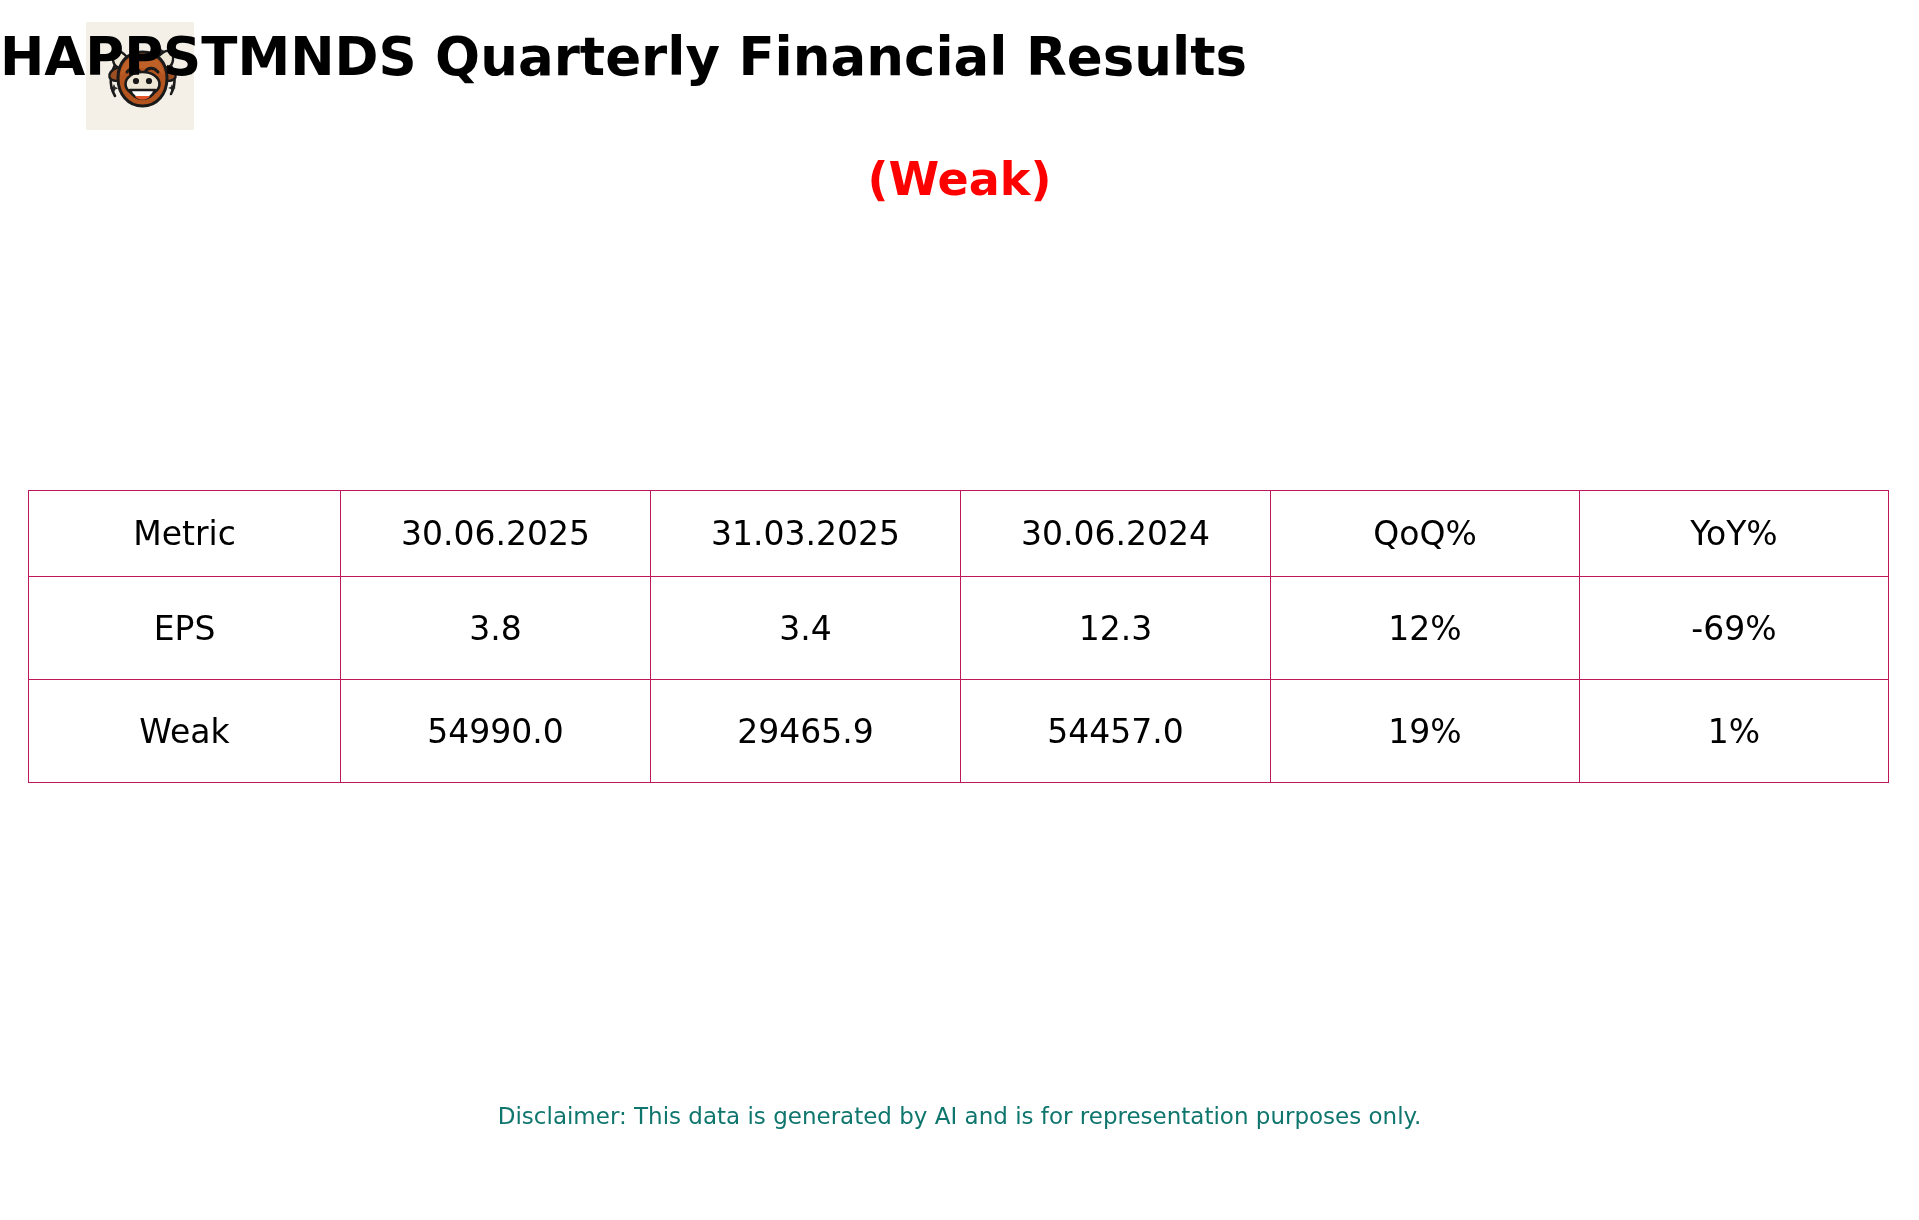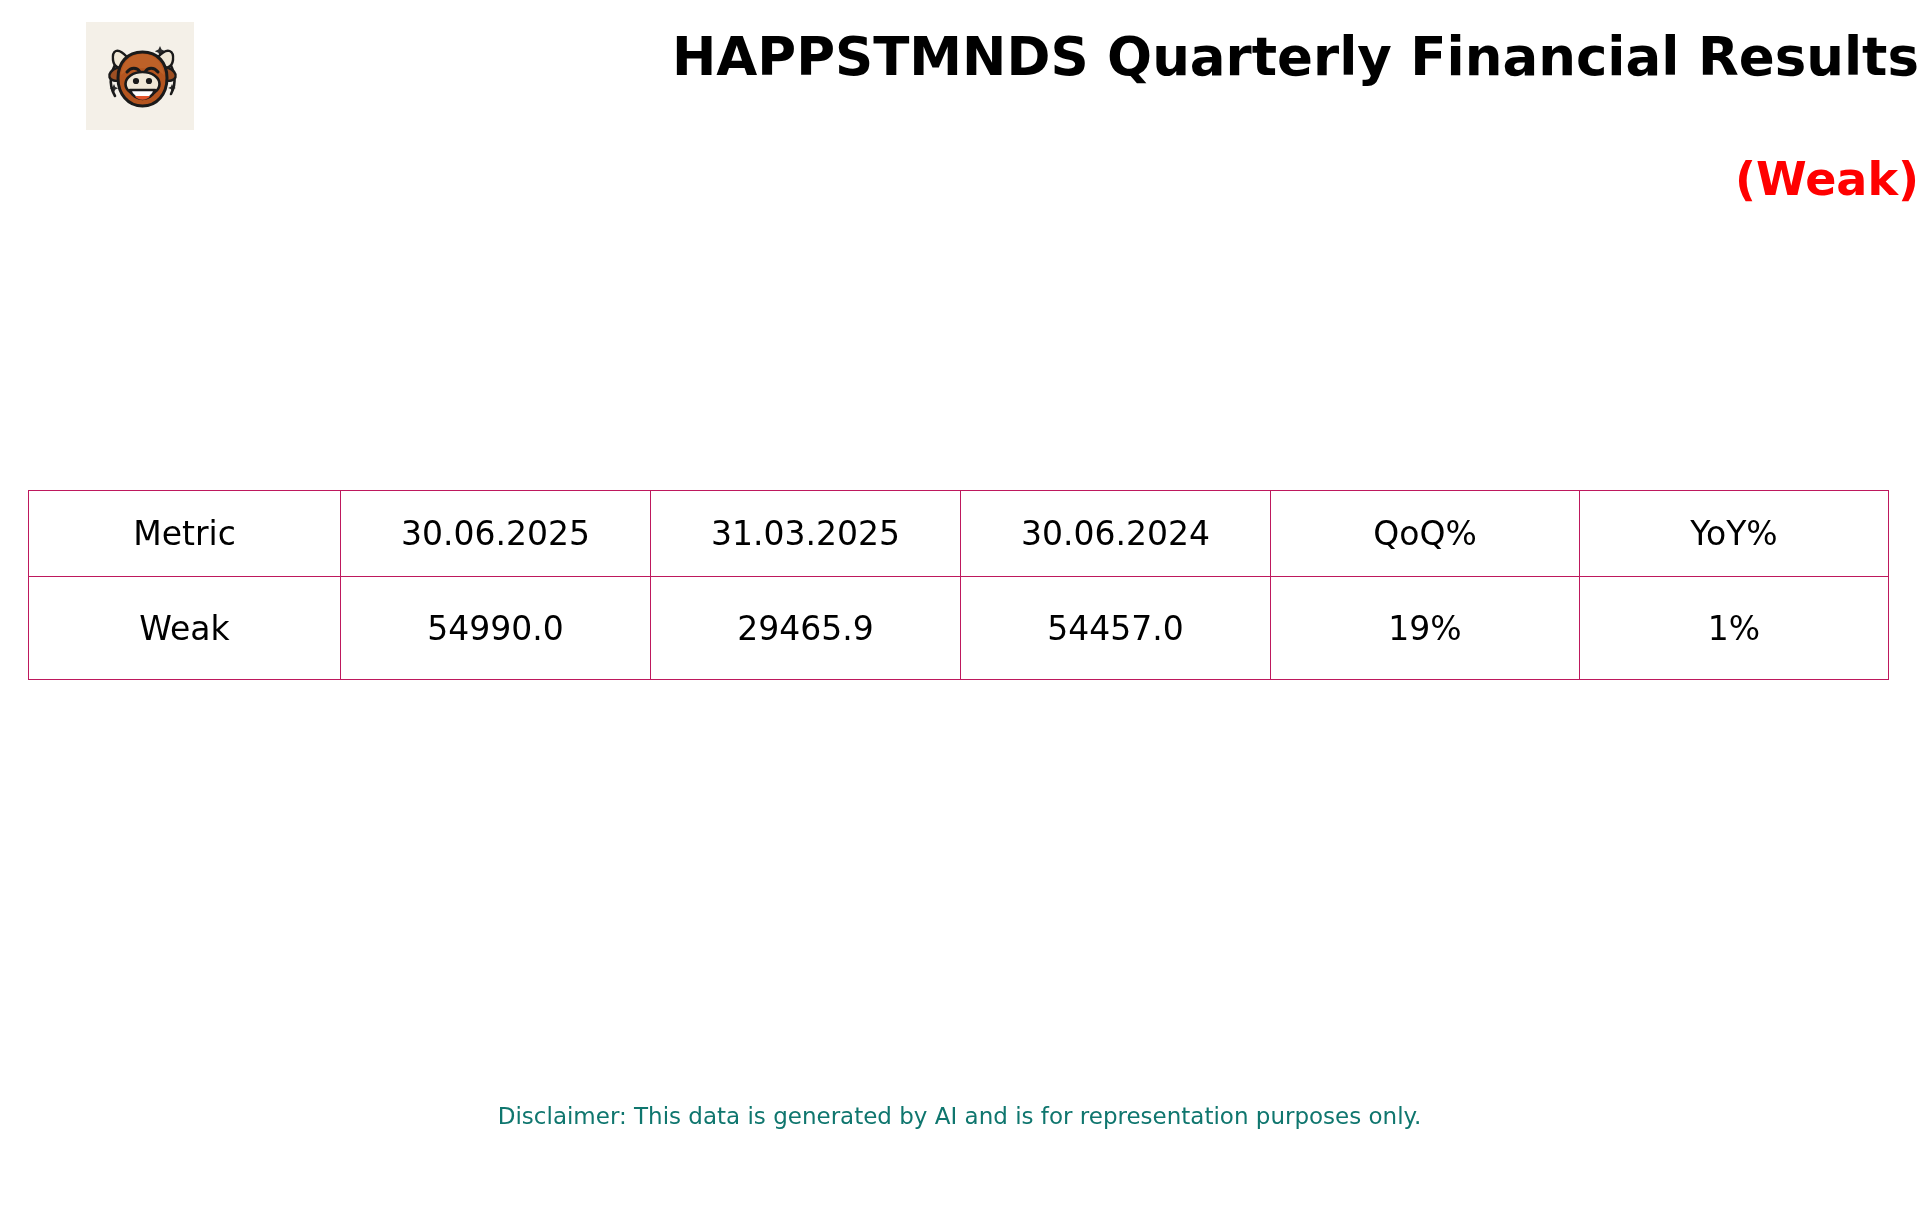--- a/index.html
+++ b/index.html
@@ -29,33 +29,33 @@
     width: 108px;
     height: 108px;
   }
 
   
   #page-title {
     position: absolute;
     left: 0;
     top: 26px;
     width: 1919px;
-    text-align: right;
+    text-align: left;
     font-size: 53px;
     font-weight: bold;
     color: #000000;
     letter-spacing: 0px;
     white-space: nowrap;
   }
   #page-subtitle {
     position: absolute;
     left: 0;
     top: 152px;
     width: 1919px;
-    text-align: right;
+    text-align: center;
     font-size: 46px;
     font-weight: bold;
     color: #ff0000;
     white-space: nowrap;
   }
 
   
   #results-table {
     position: absolute;
     left: 28px;
@@ -148,20 +148,28 @@
   <tbody>
     <tr class="header-row">
       <td>Metric</td>
       <td>30.06.2025</td>
       <td>31.03.2025</td>
       <td>30.06.2024</td>
       <td>QoQ%</td>
       <td>YoY%</td>
     </tr>
     <tr class="data-row">
+      <td>EPS</td>
+      <td>3.8</td>
+      <td>3.4</td>
+      <td>12.3</td>
+      <td class="pos">12%</td>
+      <td class="neg">-69%</td>
+    </tr>
+    <tr class="data-row">
       <td>Weak</td>
       <td>54990.0</td>
       <td>29465.9</td>
       <td>54457.0</td>
       <td class="pos">19%</td>
       <td class="pos">1%</td>
     </tr>
   </tbody>
 </table>
 

